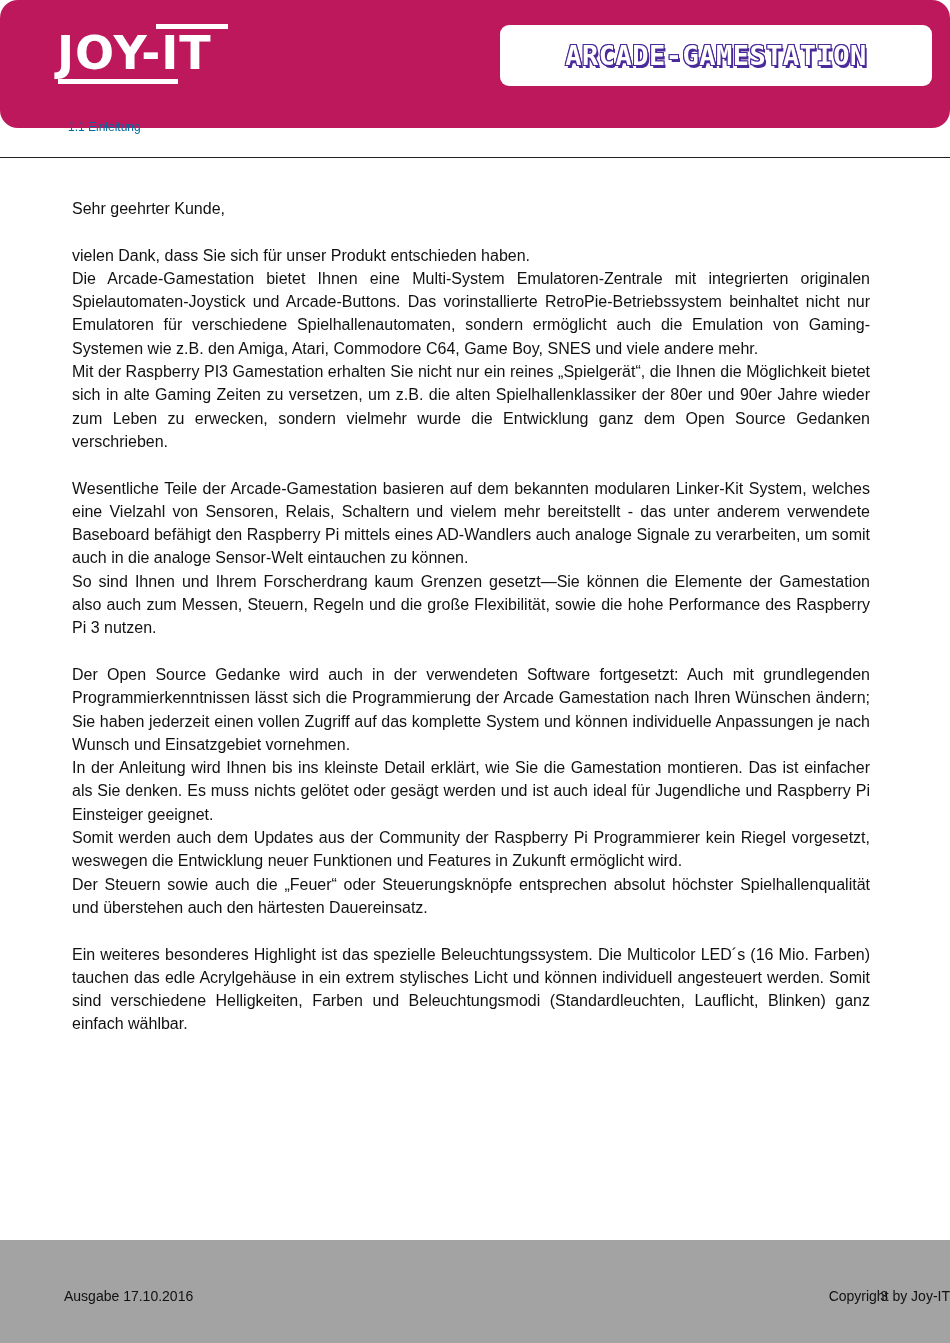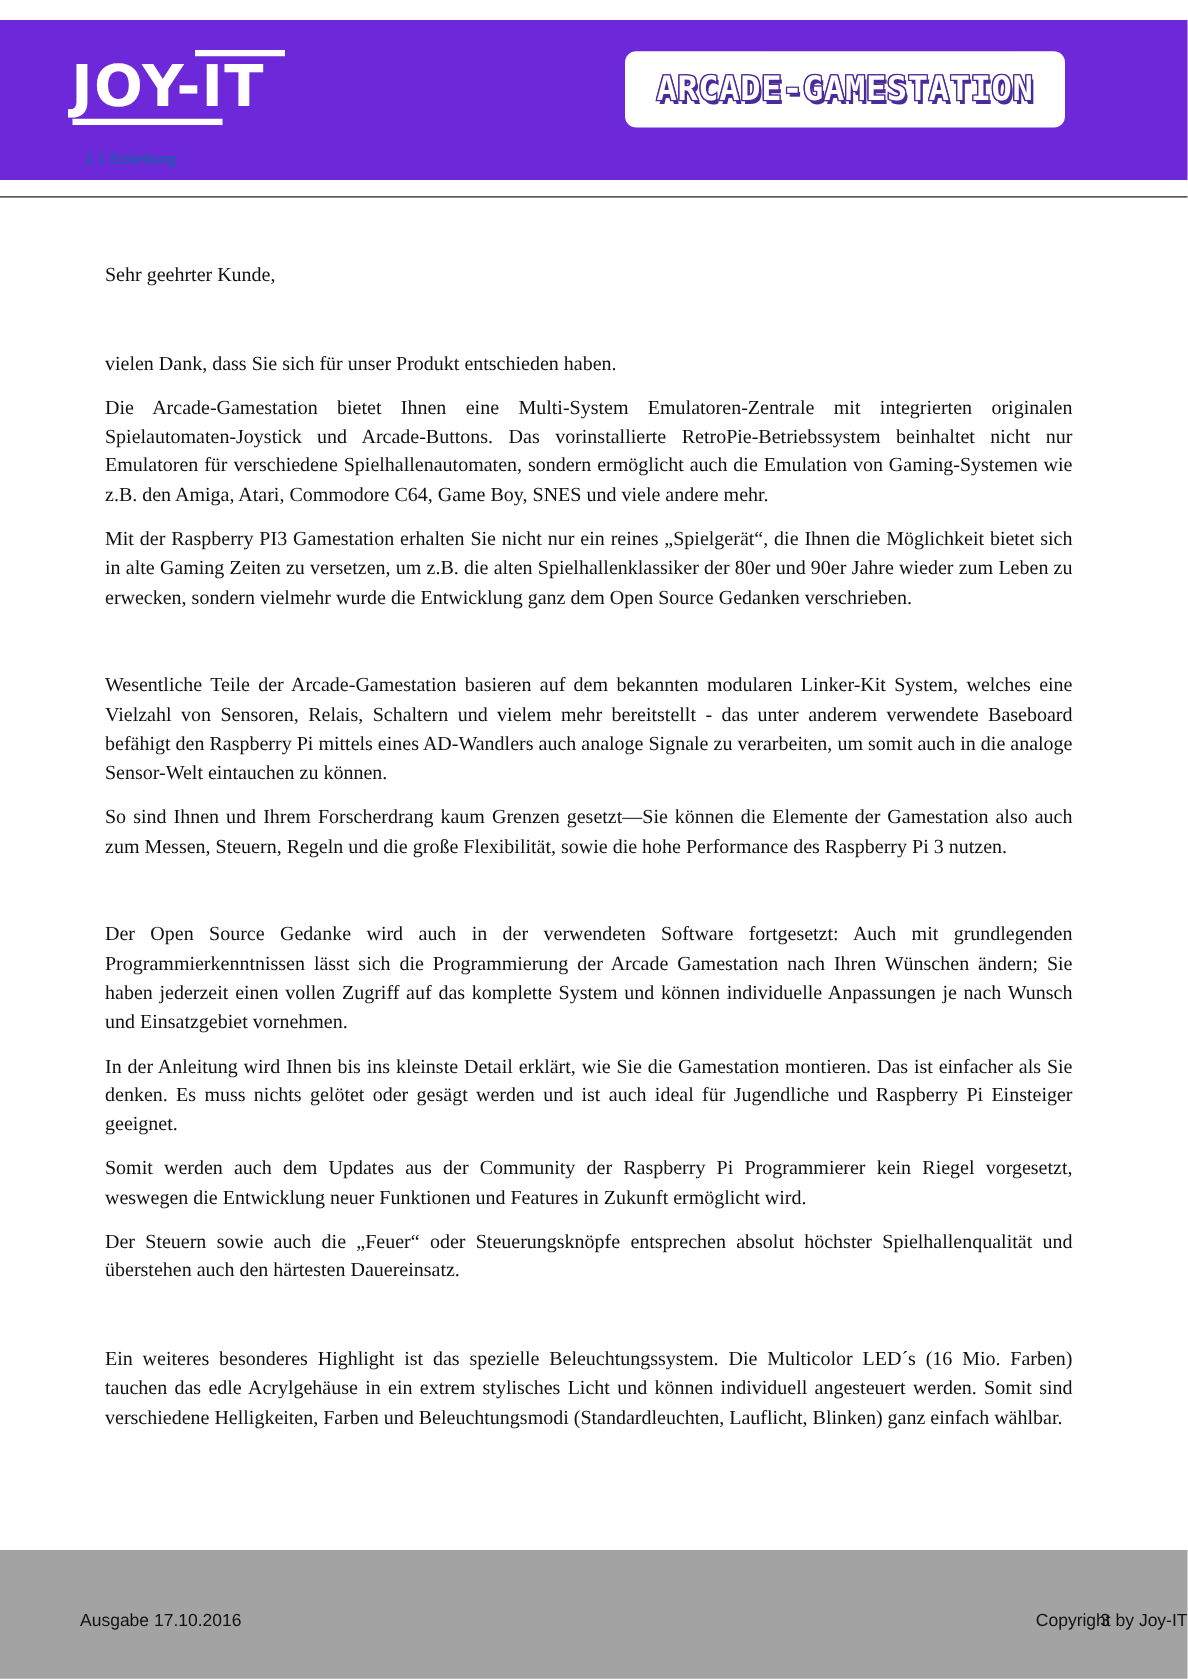--- a/index.html
+++ b/index.html
@@ -1,54 +1,54 @@
 <!DOCTYPE html>
 <html><head>
   <meta charset="utf-8">
   <style>
     html, body { margin:0; padding:0; }
     body {
       width:950px; height:1343px; position:relative; overflow:hidden;
       background:#ffffff; font-family:"Liberation Sans", sans-serif; color:#111;
     }
     .header {
-      position:absolute; left:0; top:16px; width:950px; height:128px; background:#6d28d9;
+      position:absolute; left:0; top:0; width:950px; height:128px; background:#be185d;border-radius:18px;
     }
     .logo {
       position:absolute; left:57px; top:22px; width:175px; height:62px;
     }
     .logo-text {
       position:absolute; left:0; top:8px; font-family:"DejaVu Sans", sans-serif;
       font-weight:bold; font-size:46px; letter-spacing:1px; color:#fff; line-height:46px;
     }
     .logo-bar-top { position:absolute; left:99px; top:2px; width:72px; height:5px; background:#fff; }
     .logo-bar-bottom { position:absolute; left:1px; top:57px; width:120px; height:5px; background:#fff; }
     .badge {
-      position:absolute; left:500px; top:25px; width:352px; height:61px;
+      position:absolute; left:500px; top:25px; width:432px; height:61px;
       background:#fff; border-radius:9px;
       display:flex; align-items:center; justify-content:center;
     }
     .badge-text {
       font-family:"DejaVu Sans Mono", monospace; font-weight:bold; font-size:27px;
       color:#fff; letter-spacing:0.5px;
       -webkit-text-stroke:2px #4b2a9a;
       paint-order:stroke fill;
       text-shadow: 2px 3px 0 #4b2a9a, -1px -1px 0 #4b2a9a, 1px -1px 0 #4b2a9a, -1px 1px 0 #4b2a9a;
     }
     .section-heading {
       position:absolute; left:68px; top:120px; font-size:12px; color:#0369a1;
     }
     .heading-rule {
       position:absolute; left:0; top:157px; width:950px; height:1px; background:#222;
     }
     .content {
       position:absolute; left:72px; top:197px; width:798px;
       font-size:16px; line-height:23.3px; color:#111;
     }
-    .content p { margin:12px; text-align:justify;font-family:Liberation Serif, serif; }
+    .content p { margin:0; text-align:justify; }
     .content .blank { height:23.3px; }
     .footer {
       position:absolute; left:0; top:1240px; width:950px; height:103px; background:#a3a3a3;
     }
     .footer span { position:absolute; top:48px; font-size:14px; color:#111; }
     .footer .left { left:64px; }
     .footer .center { left:0; width:950px; text-align:right; }
     .footer .right { right:62px; }
   </style>
 </head>

